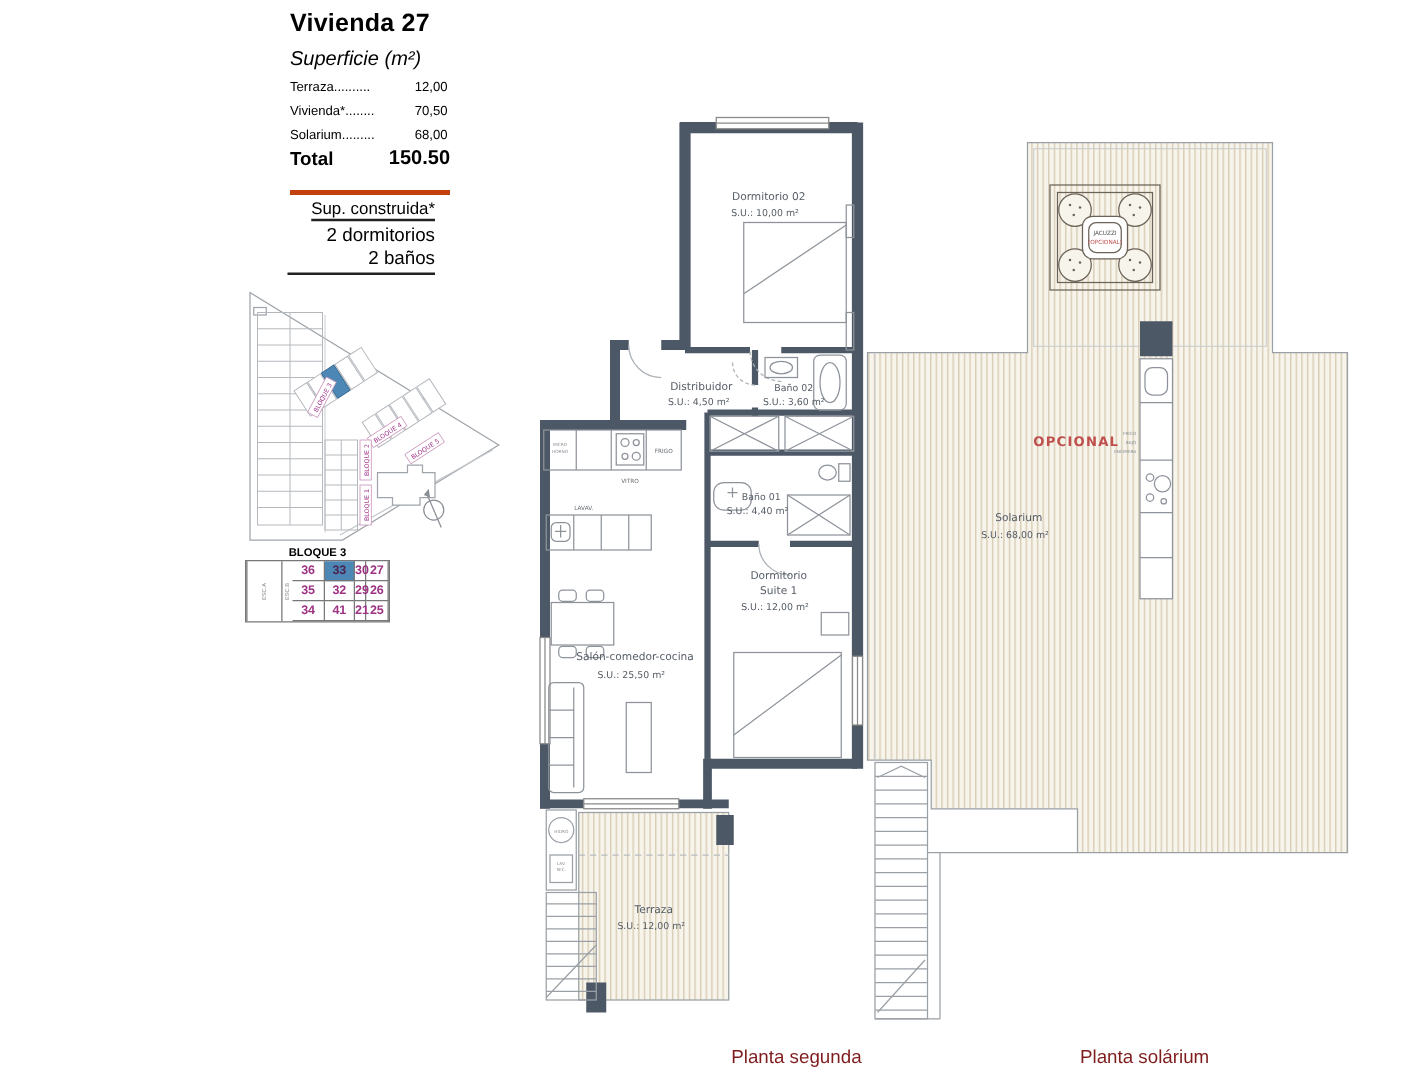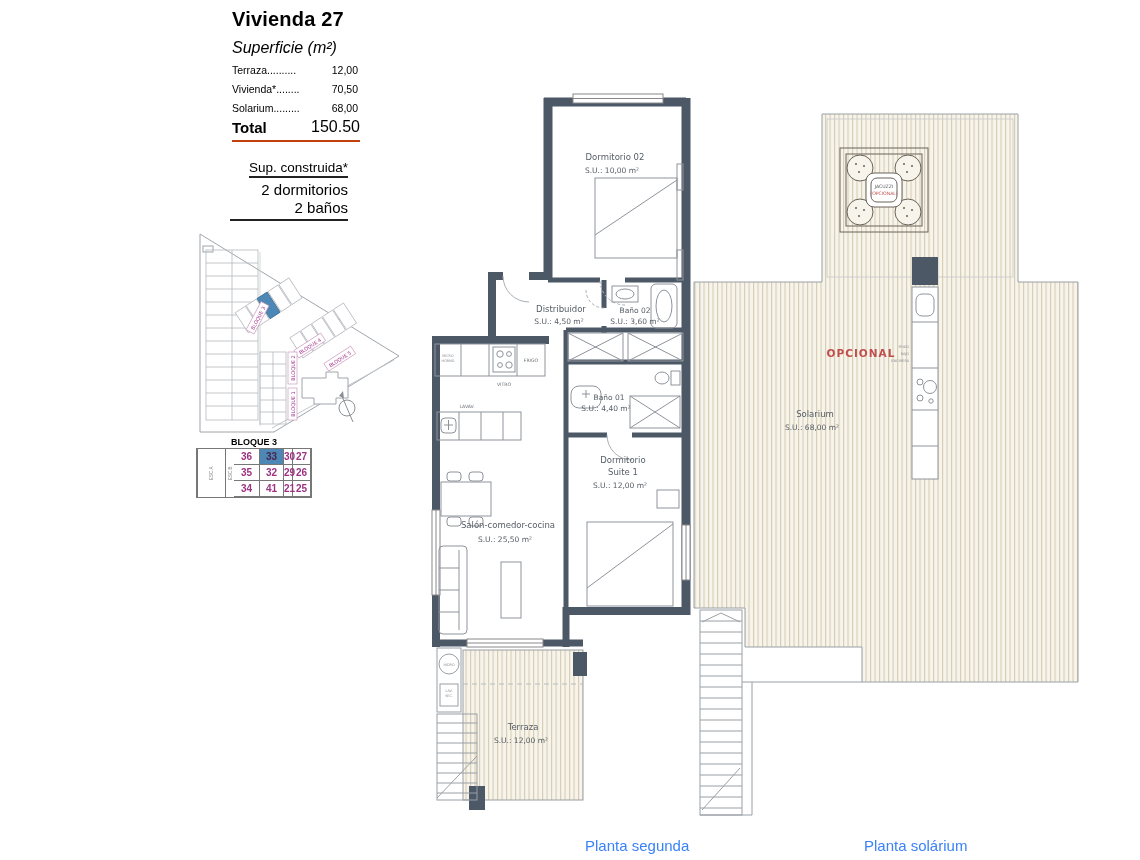--- a/index.html
+++ b/index.html
@@ -5,40 +5,40 @@
   html,body{margin:0;padding:0;background:#fff;}
   .canvas{position:relative;width:1140px;height:860px;background:#fff;overflow:hidden;
           font-family:"Liberation Sans",sans-serif;color:#000;}
   
   .info{position:absolute;left:232px;top:8px;width:134px;}
   .info-title{font-size:20px;font-weight:bold;letter-spacing:.2px;}
   .info-sub{font-size:16px;margin-top:8px;font-style:italic;}
   .srow{display:flex;justify-content:space-between;font-size:10.5px;width:126px;margin-top:7px;}
   .srow:first-of-type{margin-top:11px;}
   .trow{display:flex;justify-content:space-between;align-items:center;width:128px;
-        border-bottom:2px solid #c2410c;padding-bottom:4px;margin-top:4px;}
+        border-bottom:4px solid #c2410c;padding-bottom:16px;margin-top:4px;}
   .tl{font-size:15px;font-weight:bold;}
-  .tv{font-size:16px;font-weight:normal;}
+  .tv{font-size:16px;font-weight:bold;}
   .built{position:absolute;left:230px;top:158px;width:118px;text-align:right;
          border-bottom:2px solid #222;padding-bottom:3px;}
   .built-title{display:inline-block;font-size:13.5px;border-bottom:2px solid #222;
                padding-bottom:1px;margin-bottom:2px;}
   .built-line{font-size:15px;margin-top:1px;}
   
   .unit-table{position:absolute;left:196px;top:437px;width:116px;}
   .ut-title{text-align:center;font-weight:bold;font-size:9px;margin-bottom:1px;}
   .ut-grid{display:grid;grid-template-columns:28px 9px 26px 24px 9px 18px;border:1px solid #777;}
   .ut-cell{border-right:1px solid #777;border-bottom:1px solid #777;height:15px;line-height:15px;
            text-align:center;font-weight:bold;font-size:10px;color:#9d3283;}
   .ut-esc{grid-row:1/span 3;border-right:1px solid #777;display:flex;align-items:center;
           justify-content:center;writing-mode:vertical-rl;transform:rotate(180deg);
           font-size:4.5px;color:#888;}
   .ut-hl{background:#4d87b5;color:#4b2450;}
   
-  .caption{position:absolute;top:837px;font-size:15px;color:#3b82f6;}
+  .caption{position:absolute;top:837px;font-size:15px;color:#7f1d1d;}
   .cap-left{left:585px;}
   .cap-right{left:864px;}
   
   svg text{font-family:"DejaVu Sans",sans-serif;fill:#565d66;}
   .rl{font-size:8.5px;text-anchor:middle;}
   .rs{font-size:7.5px;text-anchor:middle;}
   .tt{font-size:4.6px;text-anchor:middle;fill:#6a7076;}
   .t3{font-size:3.4px;text-anchor:middle;fill:#8a8f96;}
   .bloq{font-size:5px;text-anchor:middle;fill:#a0338a;}
   .red{fill:#bf4f4c;}

